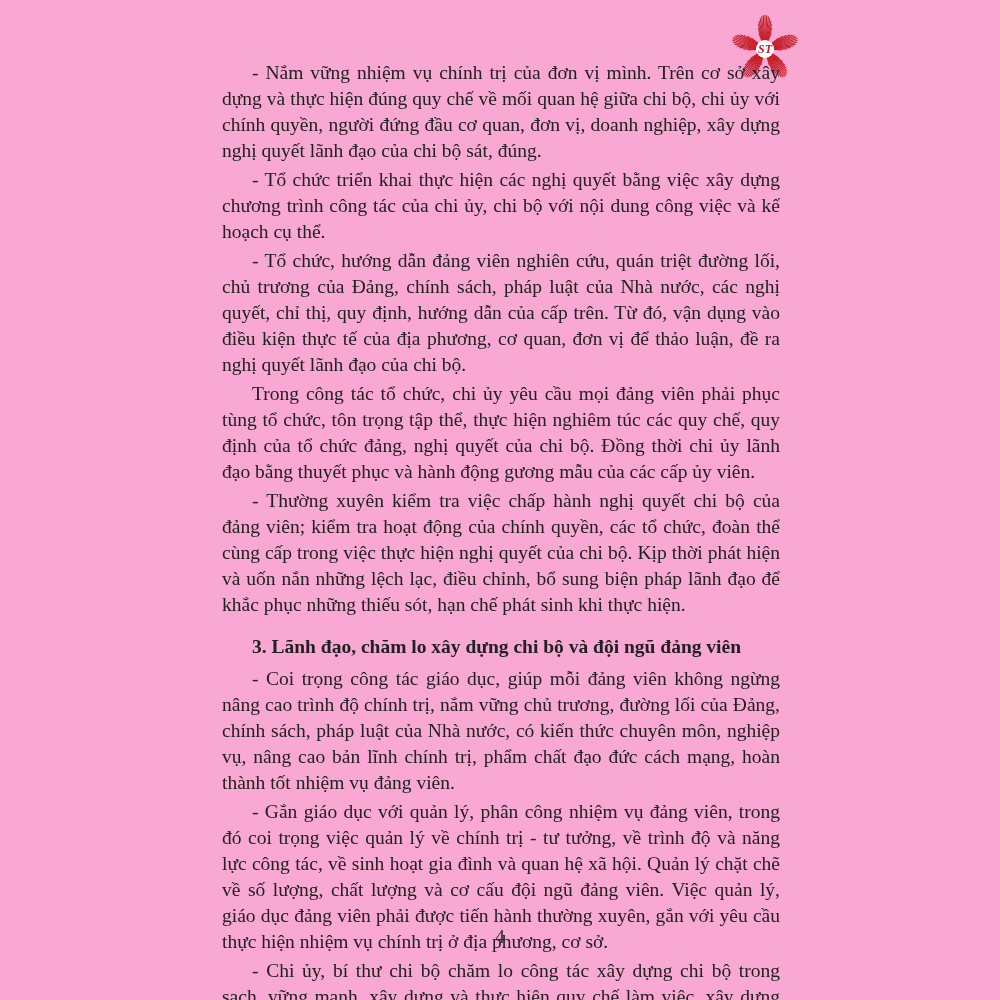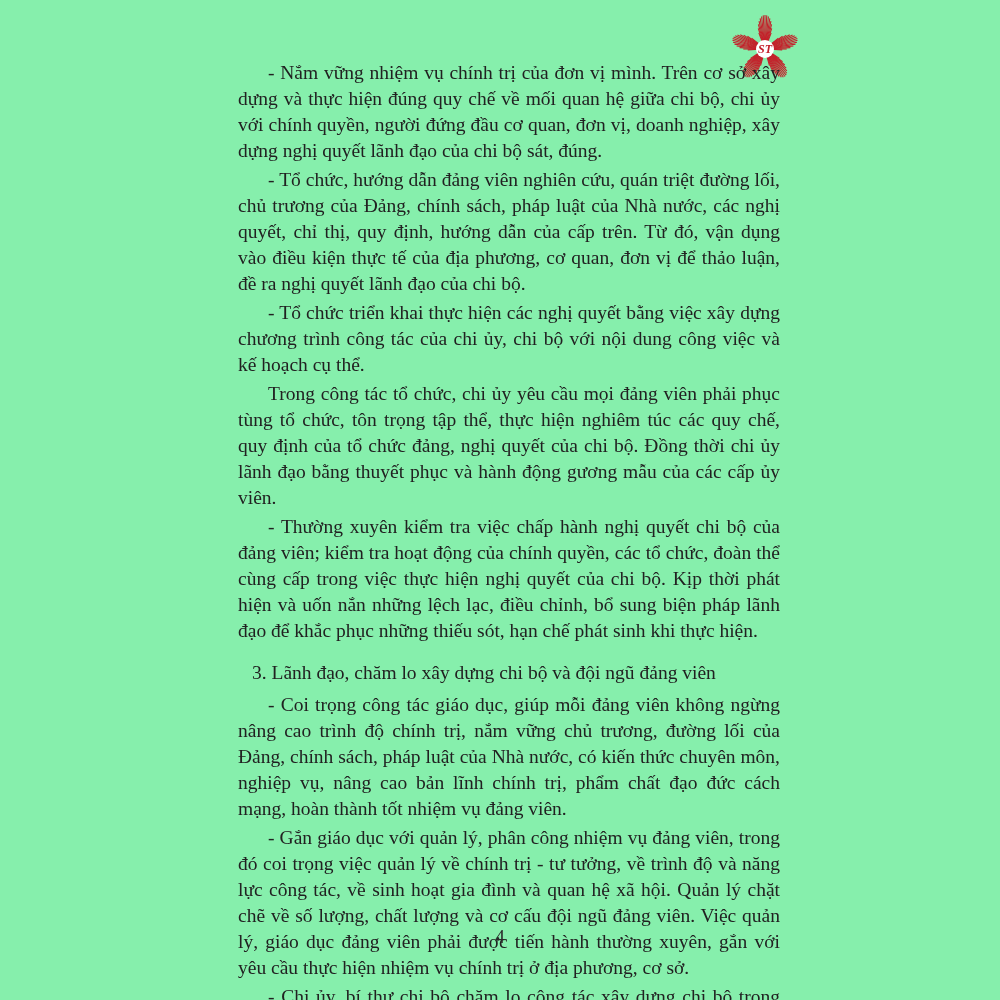--- a/index.html
+++ b/index.html
@@ -4,41 +4,41 @@
 <style>
   html, body {
     margin: 0;
     padding: 0;
     background: #ffffff;
   }
   .page {
     position: relative;
     width: 1000px;
     height: 1000px;
-    background: #86efac;
+    background: #f9a8d4;
     font-family: "Liberation Serif", "DejaVu Serif", serif;
     color: #212121;
     overflow: hidden;
   }
   .text-block {
     position: absolute;
     left: 222px;
     top: 60px;
     width: 558px;
     font-size: 19.5px;
     line-height: 26px;
     text-align: justify;
     text-justify: inter-word;
   }
   .text-block p {
-    margin: 0 0 3px 16px;
+    margin: 0 0 3px 0;
     text-indent: 30px;
   }
   .text-block p.heading {
-    font-weight: normal;
+    font-weight: bold;
     margin: 16px 0 6px 0;
   }
   .publisher-logo {
     position: absolute;
     left: 726px;
     top: 10px;
     width: 78px;
     height: 78px;
   }
   .publisher-logo svg {
@@ -138,22 +138,22 @@
         <line x1="33.97" y1="35.73" x2="17.66" y2="25.14" stroke="#c4202a" stroke-width="1.1"></line>
         <line x1="34.15" y1="35.47" x2="21.45" y2="26.25" stroke="#c4202a" stroke-width="1.1"></line>
         <line x1="34.34" y1="35.22" x2="25.60" y2="28.15" stroke="#c4202a" stroke-width="1.1"></line>
         <circle cx="39" cy="39" r="9" fill="#ffffff"></circle>
         <text x="39" y="43" text-anchor="middle" fill="#c4202a" font-family="&quot;Liberation Serif&quot;, serif" font-size="12" font-style="italic" font-weight="bold">ST</text>
       </svg>
   </div>
 
   <div class="text-block">
     <p>- Nắm vững nhiệm vụ chính trị của đơn vị mình. Trên cơ sở xây dựng và thực hiện đúng quy chế về mối quan hệ giữa chi bộ, chi ủy với chính quyền, người đứng đầu cơ quan, đơn vị, doanh nghiệp, xây dựng nghị quyết lãnh đạo của chi bộ sát, đúng.</p>
+    <p>- Tổ chức triển khai thực hiện các nghị quyết bằng việc xây dựng chương trình công tác của chi ủy, chi bộ với nội dung công việc và kế hoạch cụ thể.</p>
     <p>- Tổ chức, hướng dẫn đảng viên nghiên cứu, quán triệt đường lối, chủ trương của Đảng, chính sách, pháp luật của Nhà nước, các nghị quyết, chỉ thị, quy định, hướng dẫn của cấp trên. Từ đó, vận dụng vào điều kiện thực tế của địa phương, cơ quan, đơn vị để thảo luận, đề ra nghị quyết lãnh đạo của chi bộ.</p>
-    <p>- Tổ chức triển khai thực hiện các nghị quyết bằng việc xây dựng chương trình công tác của chi ủy, chi bộ với nội dung công việc và kế hoạch cụ thể.</p>
     <p>Trong công tác tổ chức, chi ủy yêu cầu mọi đảng viên phải phục tùng tổ chức, tôn trọng tập thể, thực hiện nghiêm túc các quy chế, quy định của tổ chức đảng, nghị quyết của chi bộ. Đồng thời chi ủy lãnh đạo bằng thuyết phục và hành động gương mẫu của các cấp ủy viên.</p>
     <p>- Thường xuyên kiểm tra việc chấp hành nghị quyết chi bộ của đảng viên; kiểm tra hoạt động của chính quyền, các tổ chức, đoàn thể cùng cấp trong việc thực hiện nghị quyết của chi bộ. Kịp thời phát hiện và uốn nắn những lệch lạc, điều chỉnh, bổ sung biện pháp lãnh đạo để khắc phục những thiếu sót, hạn chế phát sinh khi thực hiện.</p>
     <p class="heading">3. Lãnh đạo, chăm lo xây dựng chi bộ và đội ngũ đảng viên</p>
     <p>- Coi trọng công tác giáo dục, giúp mỗi đảng viên không ngừng nâng cao trình độ chính trị, nắm vững chủ trương, đường lối của Đảng, chính sách, pháp luật của Nhà nước, có kiến thức chuyên môn, nghiệp vụ, nâng cao bản lĩnh chính trị, phẩm chất đạo đức cách mạng, hoàn thành tốt nhiệm vụ đảng viên.</p>
     <p>- Gắn giáo dục với quản lý, phân công nhiệm vụ đảng viên, trong đó coi trọng việc quản lý về chính trị - tư tưởng, về trình độ và năng lực công tác, về sinh hoạt gia đình và quan hệ xã hội. Quản lý chặt chẽ về số lượng, chất lượng và cơ cấu đội ngũ đảng viên. Việc quản lý, giáo dục đảng viên phải được tiến hành thường xuyên, gắn với yêu cầu thực hiện nhiệm vụ chính trị ở địa phương, cơ sở.</p>
     <p>- Chi ủy, bí thư chi bộ chăm lo công tác xây dựng chi bộ trong sạch, vững mạnh, xây dựng và thực hiện quy chế làm việc, xây dựng tập thể đoàn kết, thống nhất và giữ vững nguyên tắc sinh hoạt đảng, nâng cao chất lượng sinh hoạt chi bộ.</p>
   </div>
 
   <div class="page-number">4</div>
 

